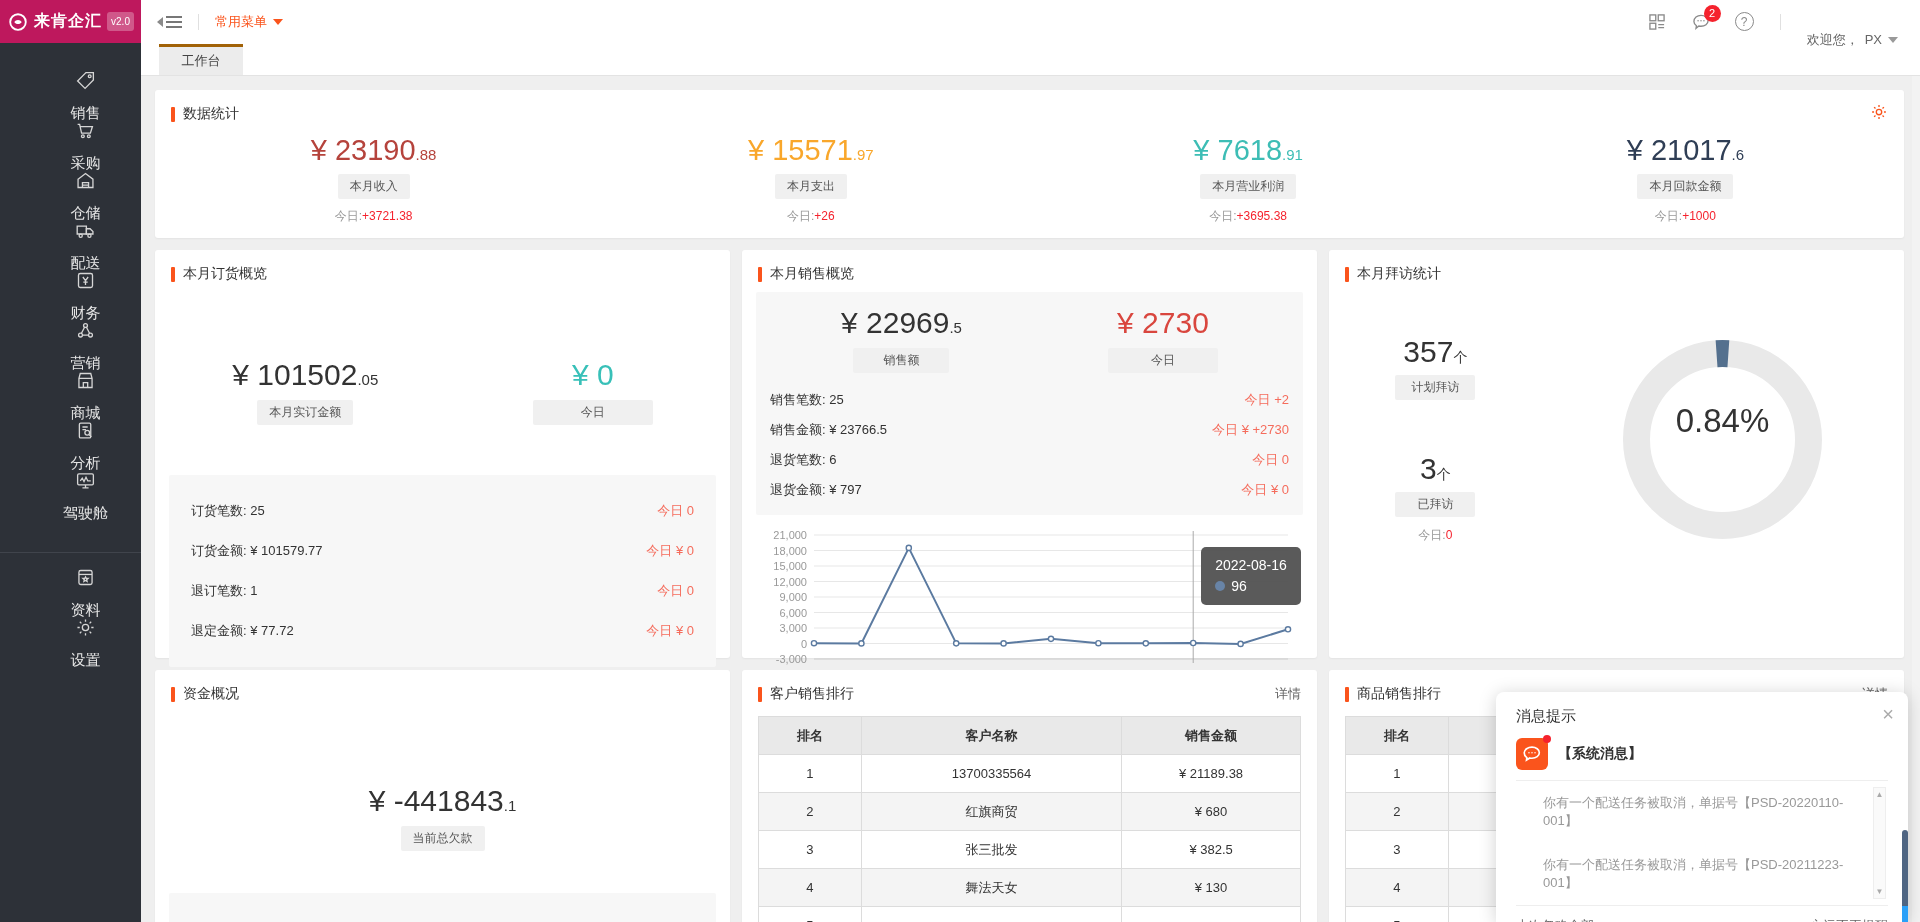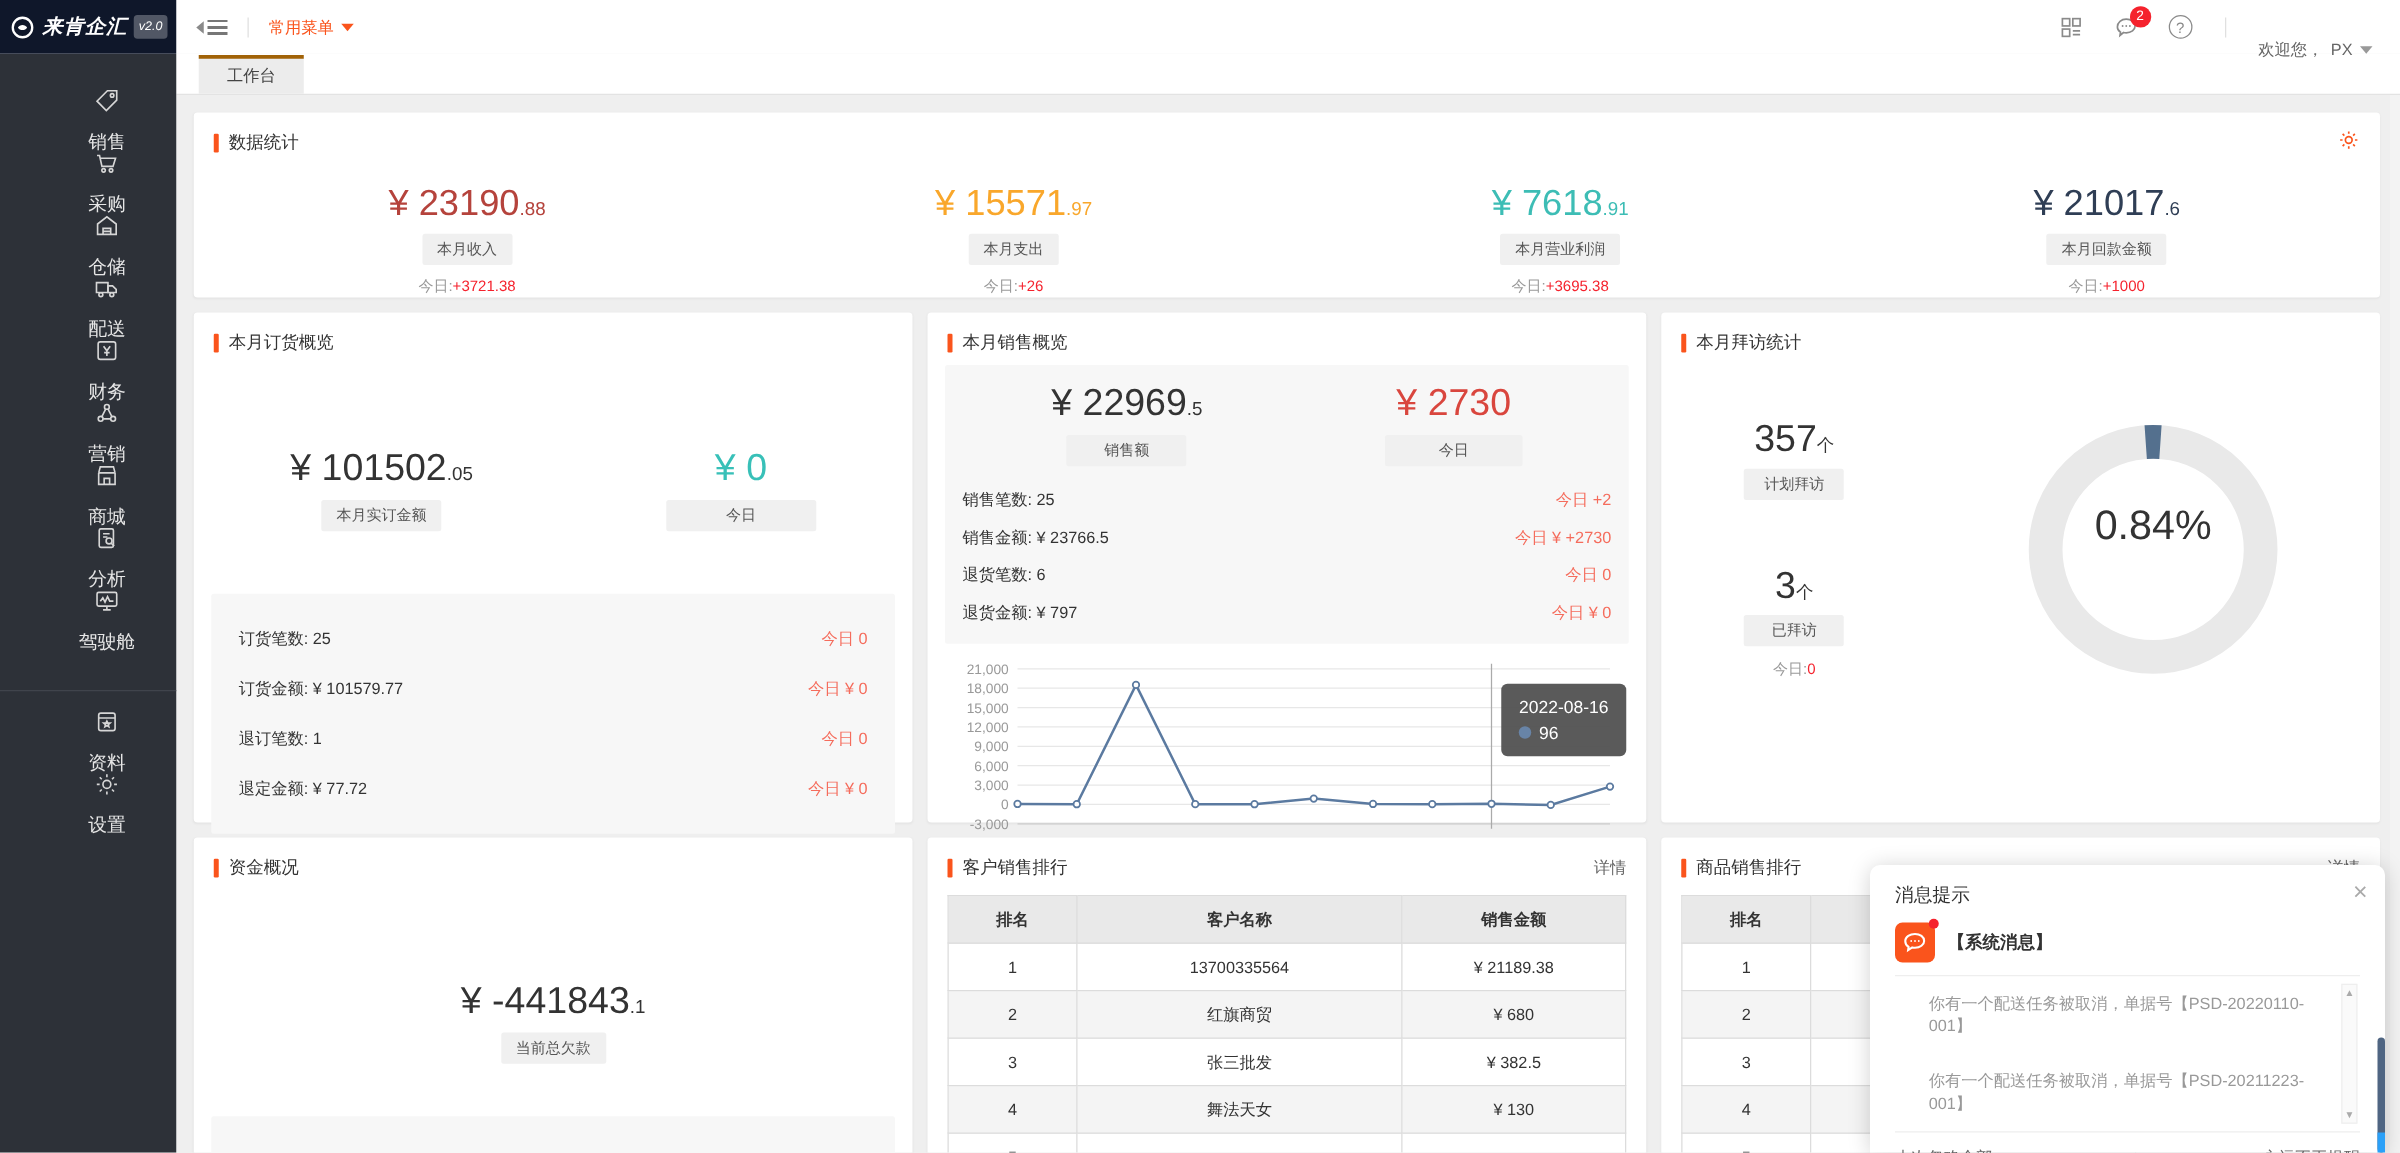--- a/index.html
+++ b/index.html
@@ -2,22 +2,22 @@
 <html><head>
 <meta charset="utf-8">
 <style>
   * { box-sizing: border-box; margin: 0; padding: 0; }
   html,body { width:1920px; height:922px; overflow:hidden;
     font-family:"Liberation Sans","DejaVu Sans",sans-serif; background:#efefef; color:#333; }
 
   
   .header { position:absolute; top:0; left:0; width:1920px; height:43px; background:#fff;
     display:flex; align-items:center; z-index:30; }
-  .logo { width:141px; height:43px; background:#0f172a; color:#fff; display:flex;
-    align-items:center; justify-content:center; gap:5px; flex:none;font-style:italic; }
+  .logo { width:141px; height:43px; background:#be185d; color:#fff; display:flex;
+    align-items:center; justify-content:center; gap:5px; flex:none; }
   .logo-mark { width:22px; height:22px; flex:none; }
   .logo-name { font-size:16px; font-weight:bold; letter-spacing:1px; }
   .logo-ver { font-size:10px; background:rgba(255,255,255,.28); border-radius:3px; padding:4px 4px; }
   .collapse { display:flex; align-items:center; margin-left:16px; cursor:pointer; gap:3px; }
   .col-tri { width:0; height:0; border-top:5px solid transparent; border-bottom:5px solid transparent;
     border-right:6px solid #8a8a8a; }
   .col-bars { width:16px; height:12px;
     background:linear-gradient(#777 2px,transparent 2px,transparent 5px,#777 5px,#777 7px,transparent 7px,transparent 10px,#777 10px); }
   .hdr-div { width:1px; height:16px; background:#e0e0e0; margin:0 16px; }
   .menu-trigger { color:#fa541c; font-size:13px; display:flex; align-items:center; gap:6px; cursor:pointer; }
@@ -50,21 +50,21 @@
 
   
   .main { position:absolute; top:76px; left:141px; width:1779px; height:846px; padding:14px 16px 0 14px; overflow:hidden; }
   .card { background:#fff; border-radius:3px; box-shadow:0 1px 2px rgba(0,0,0,.05); position:relative; }
   .card-title { display:flex; align-items:center; padding:15px 16px 9px; font-size:14px; color:#333;font-family:Liberation Mono, monospace; }
   .tbar { width:4px; height:15px; background:#fa541c; border-radius:1px; margin-right:8px; flex:none; }
   .detail-link { margin-left:auto; font-size:13px; color:#666; cursor:pointer; }
   .pill { display:inline-block; background:#f0f0f0; color:#555; font-size:12px; padding:4px 12px; border-radius:2px; }
 
   .stats-card { height:148px; }
-  .stats-row { display:flex; margin-top:15px; }
+  .stats-row { display:flex; margin-top:2px; }
   .stat { flex:1; text-align:center; }
   .stat-val { font-size:29px; }
   .stat-dec { font-size:15px; }
   .stat-pill { margin-top:7px; }
   .stat-today { margin-top:9px; font-size:12px; color:#999; }
   .stat-today b { color:#f5222d; font-weight:normal; }
   .gear-btn { position:absolute; top:13px; right:16px; width:18px; height:18px; color:#fa541c; cursor:pointer; }
   .gear-btn svg { width:18px; height:18px; stroke:currentColor; fill:none; stroke-width:1.8; }
 
   .grid3 { display:grid; grid-template-columns:1fr 1fr 1fr; gap:12px; margin-top:12px; }

